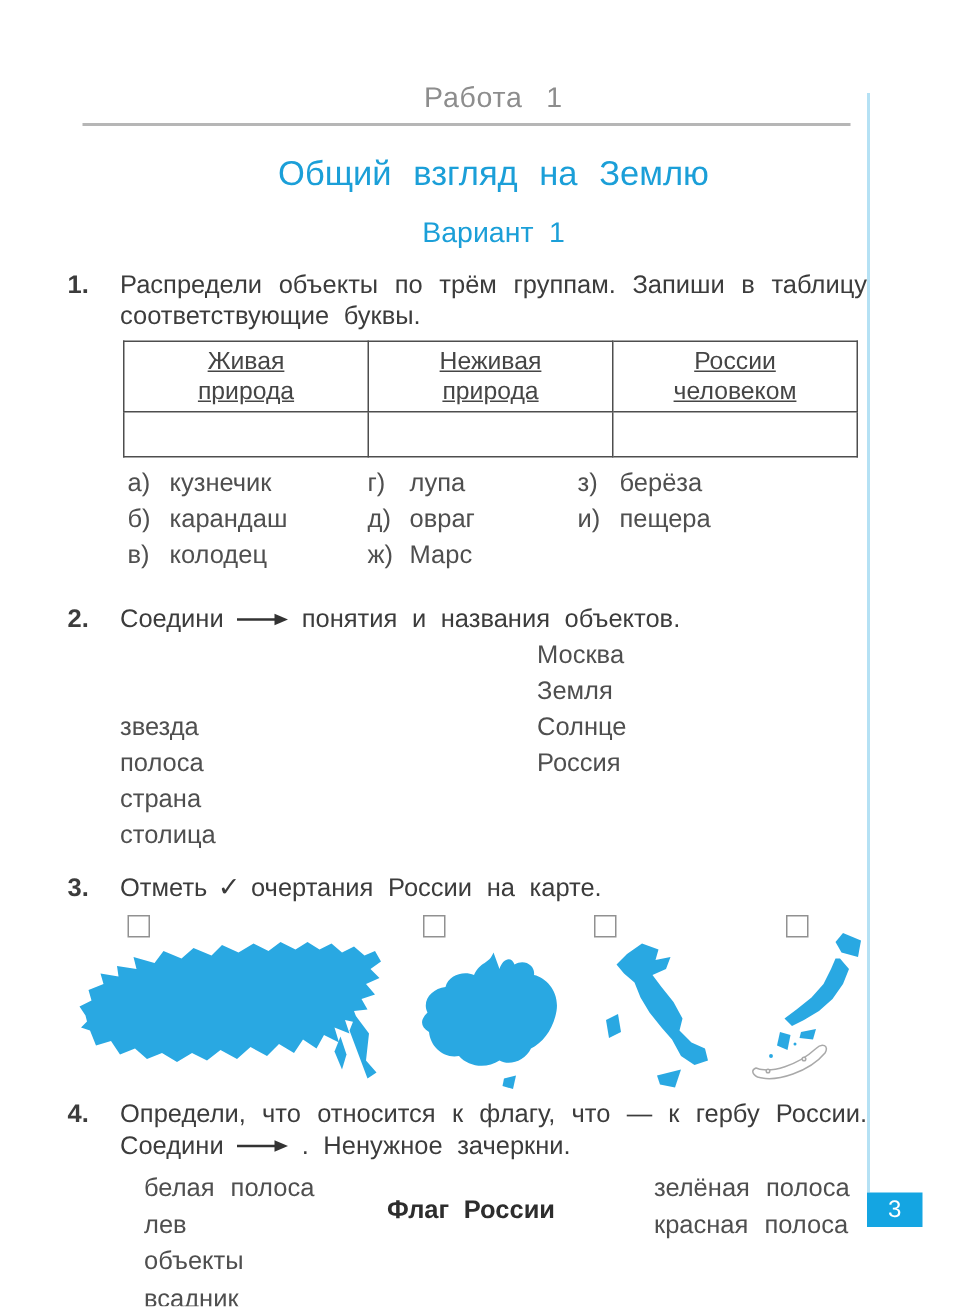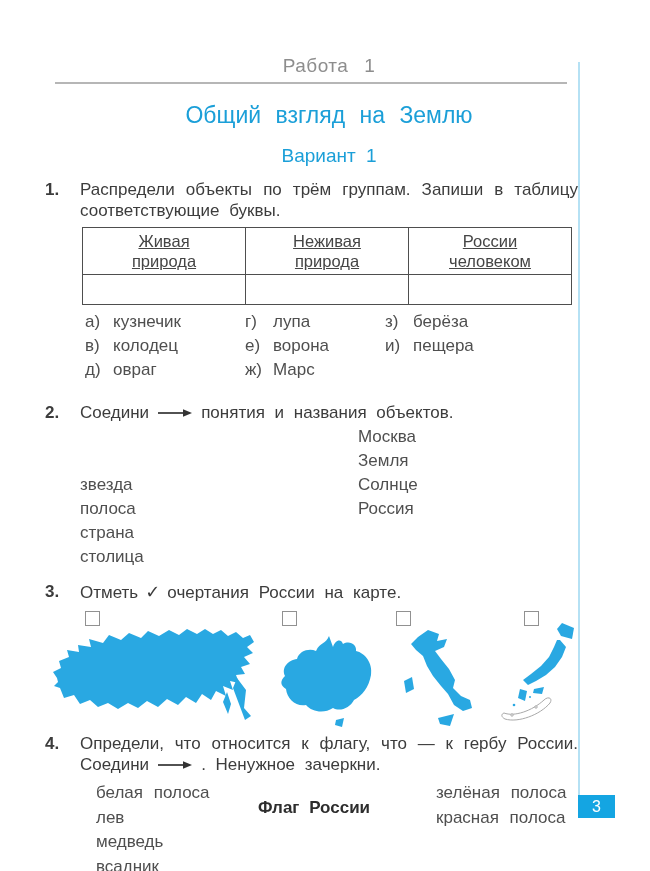--- a/index.html
+++ b/index.html
@@ -94,24 +94,24 @@
         </tr>
         <tr>
           <td class="blank-cell"></td>
           <td class="blank-cell"></td>
           <td class="blank-cell"></td>
         </tr>
       </tbody>
         </table>
       <div class="options-grid">
         <div><span class="option-letter">а)</span><span>кузнечик</span></div>
+        <div><span class="option-letter">б)</span><span>карандаш</span></div>
         <div><span class="option-letter">в)</span><span>колодец</span></div>
+        <div><span class="option-letter">г)</span><span>лупа</span></div>
         <div><span class="option-letter">д)</span><span>овраг</span></div>
-        <div><span class="option-letter">г)</span><span>лупа</span></div>
-        <div><span class="option-letter">е)</span><span>ворона</span></div>
         <div><span class="option-letter">ж)</span><span>Марс</span></div>
         <div><span class="option-letter">з)</span><span>берёза</span></div>
         <div><span class="option-letter">и)</span><span>пещера</span></div>
       </div>
     </div>
   </div>
 
   <div class="task task2">
     <div class="task-num">2.</div>
     <div class="task-body">
@@ -189,21 +189,21 @@
       <div class="task-text">
         <span>Определи, что относится к флагу, что — к гербу России. Соедини</span><svg class="arrow-svg" width="36" height="10" viewBox="0 0 36 10">
             <line x1="1" y1="5" x2="27" y2="5" stroke="#333" stroke-width="1.7"></line>
             <path d="M26 1.2 L35 5 L26 8.8 Z" fill="#333"></path>
           </svg><span>. Ненужное зачеркни.</span>
       </div>
       <div class="t4-cols" style="margin-left:16px; margin-right:0;">
         <div class="t4-left">
           <div>белая полоса</div>
           <div>лев</div>
-          <div>медведь</div>
+          <div>объекты</div>
           <div>всадник</div>
         </div>
         <div class="t4-center">
           <div class="t4c-item">Флаг России</div>
         </div>
         <div class="t4-right">
           <div>зелёная полоса</div>
           <div>красная полоса</div>
         </div>
       </div>

